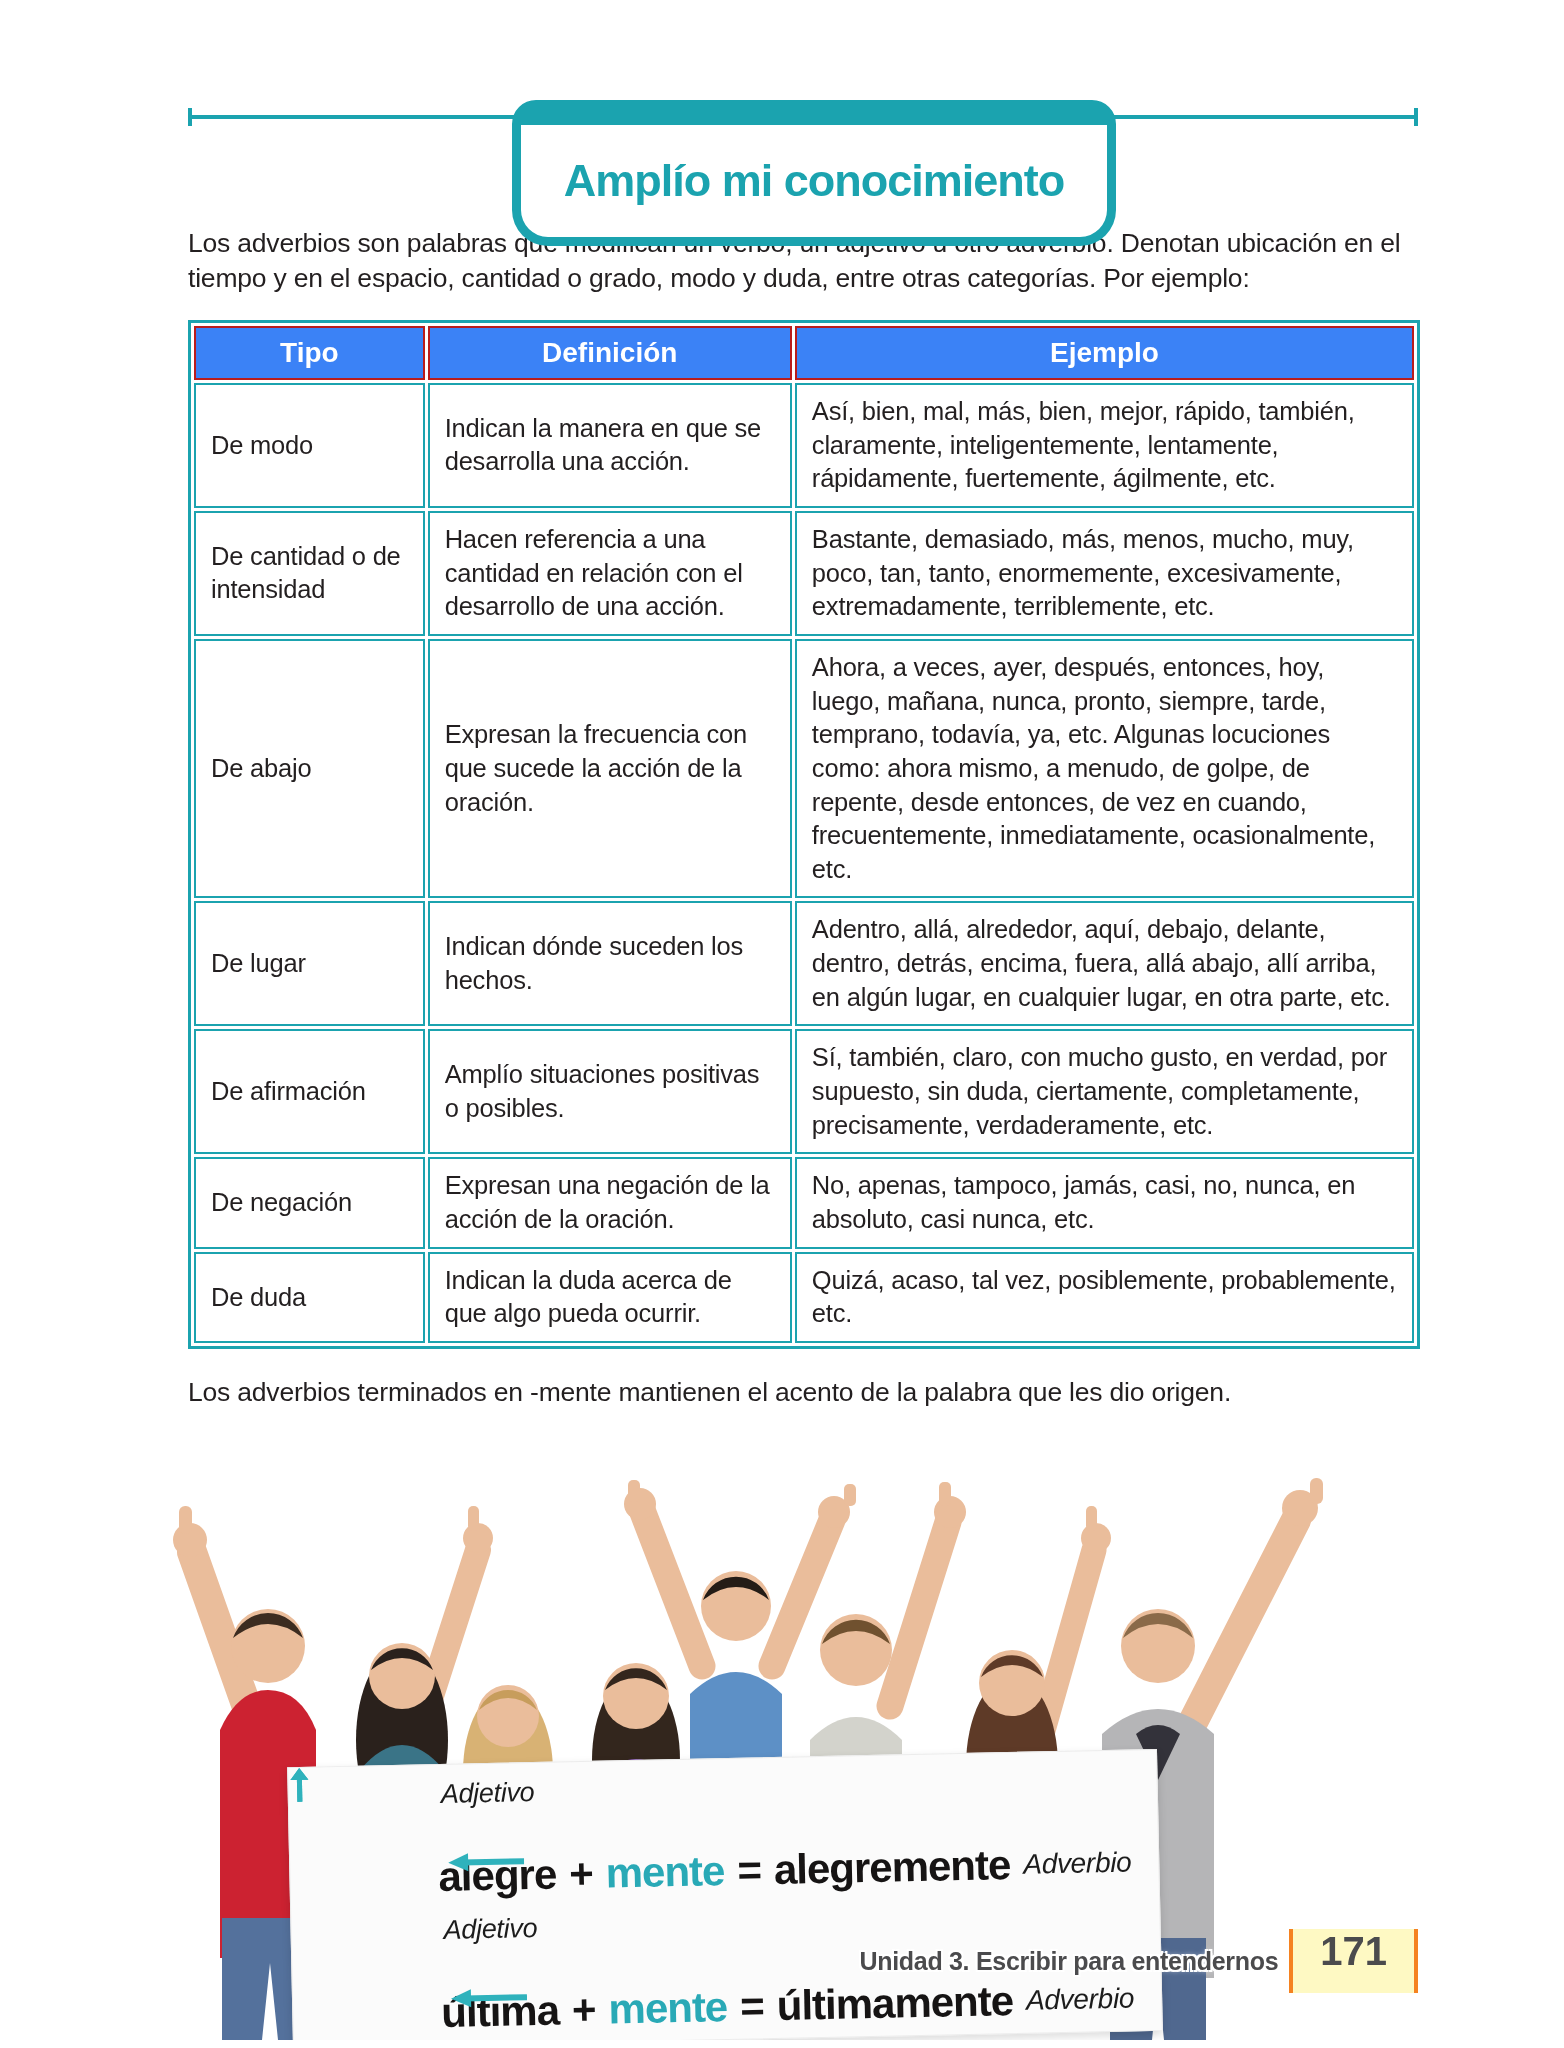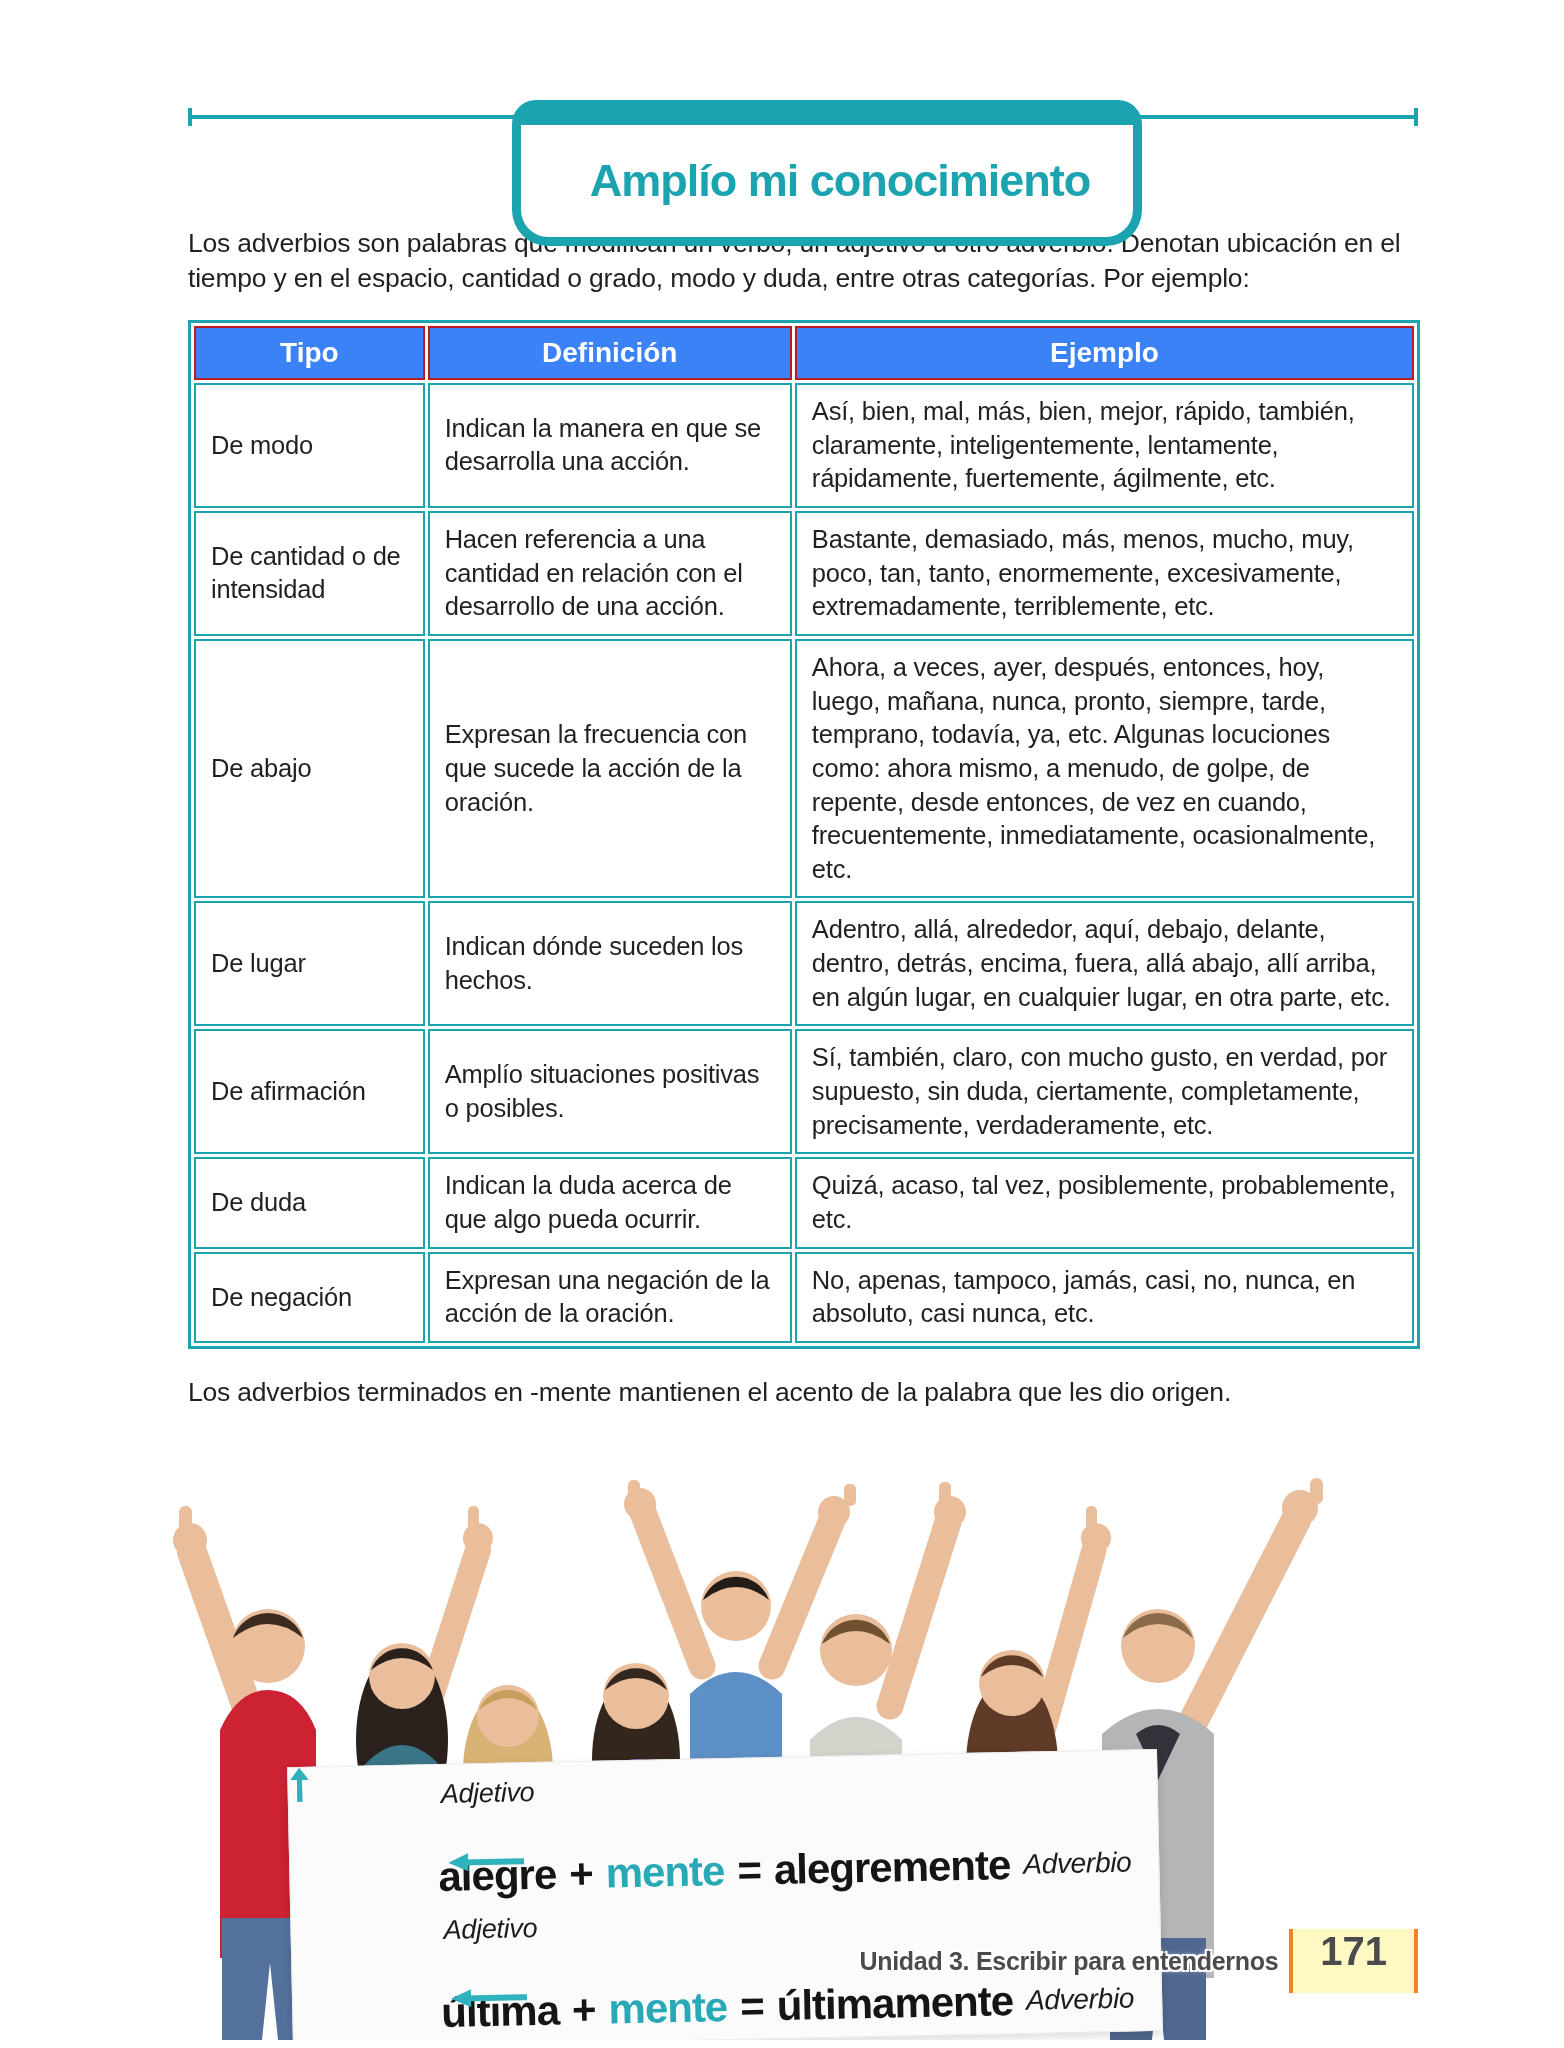--- a/index.html
+++ b/index.html
@@ -15,21 +15,21 @@
   }
   .top-rule::before,.top-rule::after{
     content:"";position:absolute;top:-7px;width:4px;height:18px;background:#1ba3af;
   }
   .top-rule::before{left:0;}
   .top-rule::after{right:0;}
   .banner-box{
     position:absolute;left:512px;top:100px;width:586px;height:112px;
     background:#ffffff;border:9px solid #1ba3af;border-top-width:25px;
     border-radius:24px 24px 36px 36px;z-index:2;
-    display:flex;align-items:center;justify-content:center;padding-left:26px;
+    display:flex;align-items:center;justify-content:center;
   }
   .banner-box span{
     color:#1ba3af;font-size:45px;font-weight:bold;letter-spacing:-1px;
   }
   
   main{position:absolute;left:188px;top:226px;width:1232px;}
   h1{
     margin:0 0 20px 0;font-size:40px;font-weight:bold;color:#1ba3af;letter-spacing:-0.5px;
   }
   .intro{margin:0 0 24px 0;font-size:26.5px;line-height:1.32;letter-spacing:-0.2px;}
@@ -132,28 +132,28 @@
           <td>De lugar</td>
           <td>Indican dónde suceden los hechos.</td>
           <td>Adentro, allá, alrededor, aquí, debajo, delante, dentro, detrás, encima, fuera, allá abajo, allí arriba, en algún lugar, en cualquier lugar, en otra parte, etc.</td>
         </tr>
         <tr>
           <td>De afirmación</td>
           <td>Amplío situaciones positivas o posibles.</td>
           <td>Sí, también, claro, con mucho gusto, en verdad, por supuesto, sin duda, ciertamente, completamente, precisamente, verdaderamente, etc.</td>
         </tr>
         <tr>
+          <td>De negación</td>
+          <td>Expresan una negación de la acción de la oración.</td>
+          <td>No, apenas, tampoco, jamás, casi, no, nunca, en absoluto, casi nunca, etc.</td>
+        </tr>
+        <tr>
           <td>De duda</td>
           <td>Indican la duda acerca de que algo pueda ocurrir.</td>
           <td>Quizá, acaso, tal vez, posiblemente, probablemente, etc.</td>
-        </tr>
-        <tr>
-          <td>De negación</td>
-          <td>Expresan una negación de la acción de la oración.</td>
-          <td>No, apenas, tampoco, jamás, casi, no, nunca, en absoluto, casi nunca, etc.</td>
         </tr>
       </tbody>
   </table>
 
   <p class="note">Los adverbios terminados en -mente mantienen el acento de la palabra que les dio origen.</p>
 </main>
 
 <div class="photo">
 
   <svg width="1270" height="562" viewBox="0 0 1270 562">

